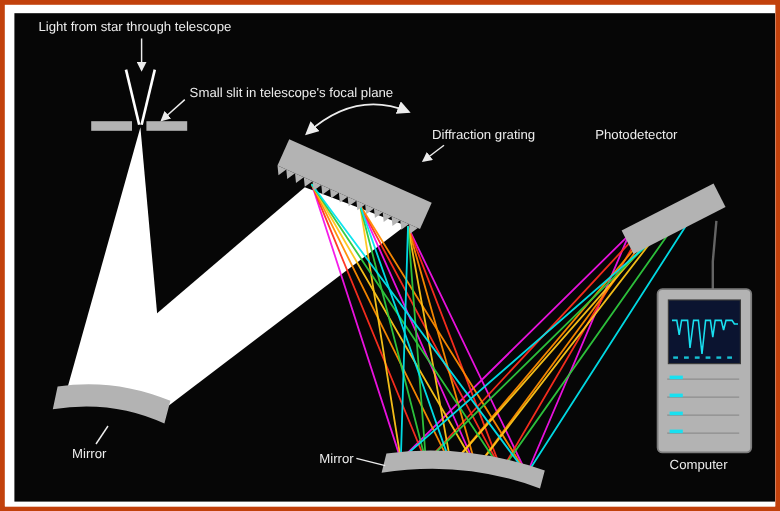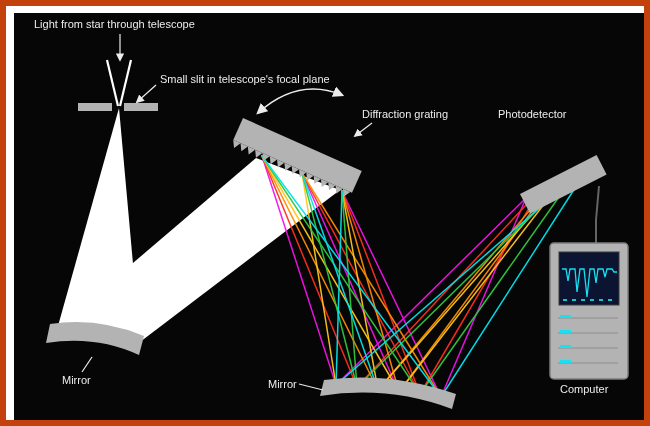--- a/index.html
+++ b/index.html
@@ -1,20 +1,20 @@
 <!DOCTYPE html>
 <html><head>
 <meta charset="utf-8">
 <style>
   html,body{margin:0;padding:0;background:#ffffff;}
   .stage{
     position:relative;
     width:650px;height:426px;
     background:#ffffff;
-    border:6px solid #c2410c;
+    border:4px solid #c2410c;
     box-sizing:border-box;
     overflow:hidden;
     font-family:"Liberation Sans", sans-serif;
   }
   svg{position:absolute;left:0;top:0;display:block;}
   svg text{
     fill:#ececec;
     font-family:"Liberation Sans", sans-serif;
     font-size:11px;
   }

